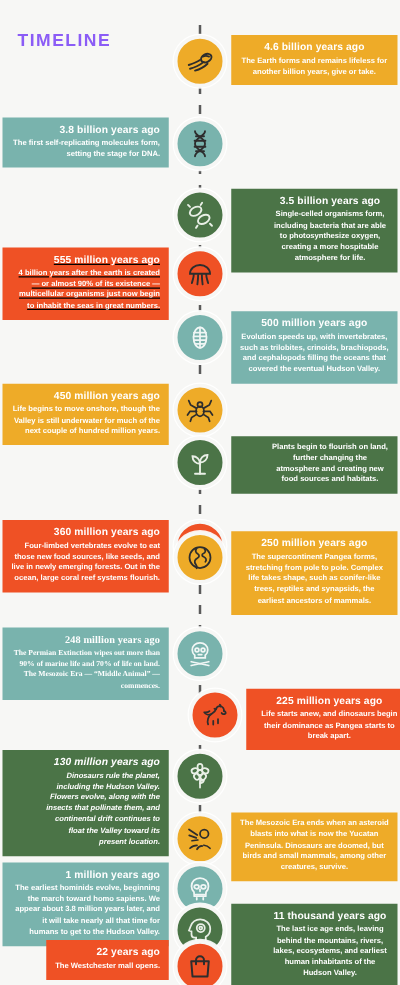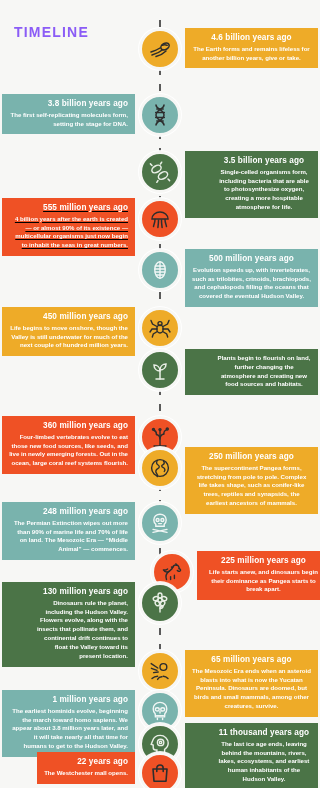--- a/index.html
+++ b/index.html
@@ -248,41 +248,41 @@
               <path d="M6 21h12"></path>
               <circle cx="5.5" cy="4.4" r="1"></circle>
               <circle cx="19.3" cy="4" r="1"></circle>
               <circle cx="12" cy="4.6" r="1"></circle>
             </svg>
           </span>
         </div>
       </div>
       <div class="side right"></div>
     </div>
-    <div class="row" style="top: 447px;">
+    <div class="row" style="top: 425px;">
       <div class="side left"></div>
       <div class="hub">
         <div class="node n-amber">
           <span>
             <svg width="24" height="24" viewBox="0 0 24 24" fill="none" stroke="#2d2d2d" stroke-width="1.4" stroke-linecap="round">
               <circle cx="12" cy="12" r="8.4"></circle>
               <path d="M9.5 4.4c-1.6 2-1 3.6.6 4.6 1.8 1.1 1.4 2.8-.3 3.6-2 1-2.6 3-1.3 4.7 1 1.3 1.2 2.4.8 3.3"></path>
               <path d="M15.5 5.2c1.4 1.4.8 3-.8 3.6-1.4.5-1.3 2 .2 2.6 2 .8 2.6 2.6 1.4 4"></path>
             </svg>
           </span>
         </div>
       </div>
       <div class="side right">
         <div class="card c-amber r">
           <div class="era">250 million years ago</div>
           <div class="desc">The supercontinent Pangea forms, stretching from pole to pole. Complex life takes shape, such as conifer-like trees, reptiles and synapsids, the earliest ancestors of mammals.</div>
         </div>
       </div>
     </div>
-    <div class="row" style="top: 502px;">
+    <div class="row" style="top: 502px; font-family: Liberation Serif, serif;">
       <div class="side left">
         <div class="card c-teal l">
           <div class="era">248 million years ago</div>
           <div class="desc">The Permian Extinction wipes out more than 90% of marine life and 70% of life on land. The Mesozoic Era — “Middle Animal” — commences.</div>
         </div>
       </div>
       <div class="hub">
         <div class="node n-teal">
           <span>
             <svg width="24" height="24" viewBox="0 0 24 24" fill="none" stroke="#f0f6f5" stroke-width="1.4" stroke-linecap="round">
@@ -313,21 +313,21 @@
           </span>
         </div>
       </div>
       <div class="side right">
         <div class="card c-red r">
           <div class="era">225 million years ago</div>
           <div class="desc">Life starts anew, and dinosaurs begin their dominance as Pangea starts to break apart.</div>
         </div>
       </div>
     </div>
-    <div class="row" style="top: 582px;">
+    <div class="row" style="top: 600px; font-style: italic;">
       <div class="side left">
         <div class="card c-green l">
           <div class="era">130 million years ago</div>
           <div class="desc">Dinosaurs rule the planet, including the Hudson Valley. Flowers evolve, along with the insects that pollinate them, and continental drift continues to float the Valley toward its present location.</div>
         </div>
       </div>
       <div class="hub">
         <div class="node n-green">
           <span>
             <svg width="24" height="24" viewBox="0 0 24 24" fill="none" stroke="#e9efe6" stroke-width="1.4" stroke-linecap="round">
@@ -354,21 +354,20 @@
               <circle cx="15.4" cy="8" r="3.4"></circle>
               <path d="M3.2 4.6l6.6 4.4M3.4 9.3l5.6 2M5.6 13.6l4.6-.6"></path>
               <path d="M4 19.6c1.6-1.6 3.6-2.4 5.6-2.4M20 19.6c-1.4-1.5-3-2.3-4.8-2.4"></path>
               <path d="M9.6 20.4c1-1.8 2.6-2.7 4.4-2.6"></path>
             </svg>
           </span>
         </div>
       </div>
       <div class="side right">
         <div class="card c-amber r">
-          <div class="era">65 million years ago</div>
           <div class="desc">The Mesozoic Era ends when an asteroid blasts into what is now the Yucatan Peninsula. Dinosaurs are doomed, but birds and small mammals, among other creatures, survive.</div>
         </div>
       </div>
     </div>
     <div class="row" style="top: 690px;">
       <div class="side left">
         <div class="card c-teal l">
           <div class="era">1 million years ago</div>
           <div class="desc">The earliest hominids evolve, beginning the march toward homo sapiens. We appear about 3.8 million years later, and it will take nearly all that time for humans to get to the Hudson Valley.</div>
         </div>

